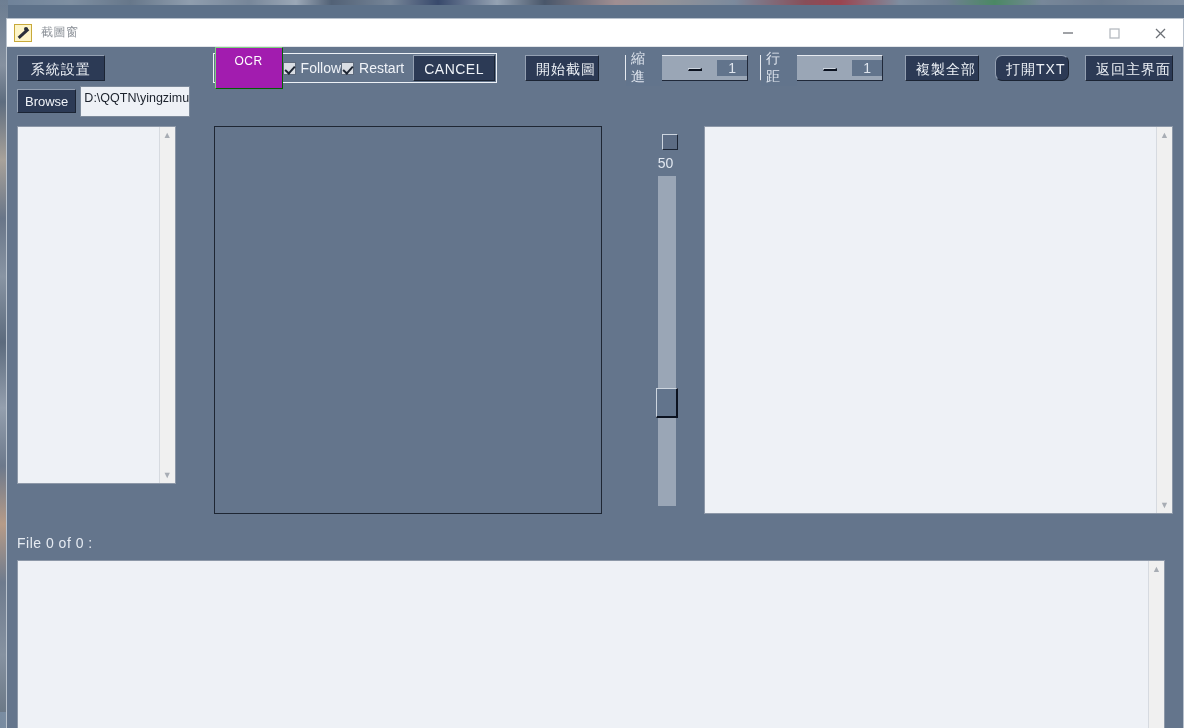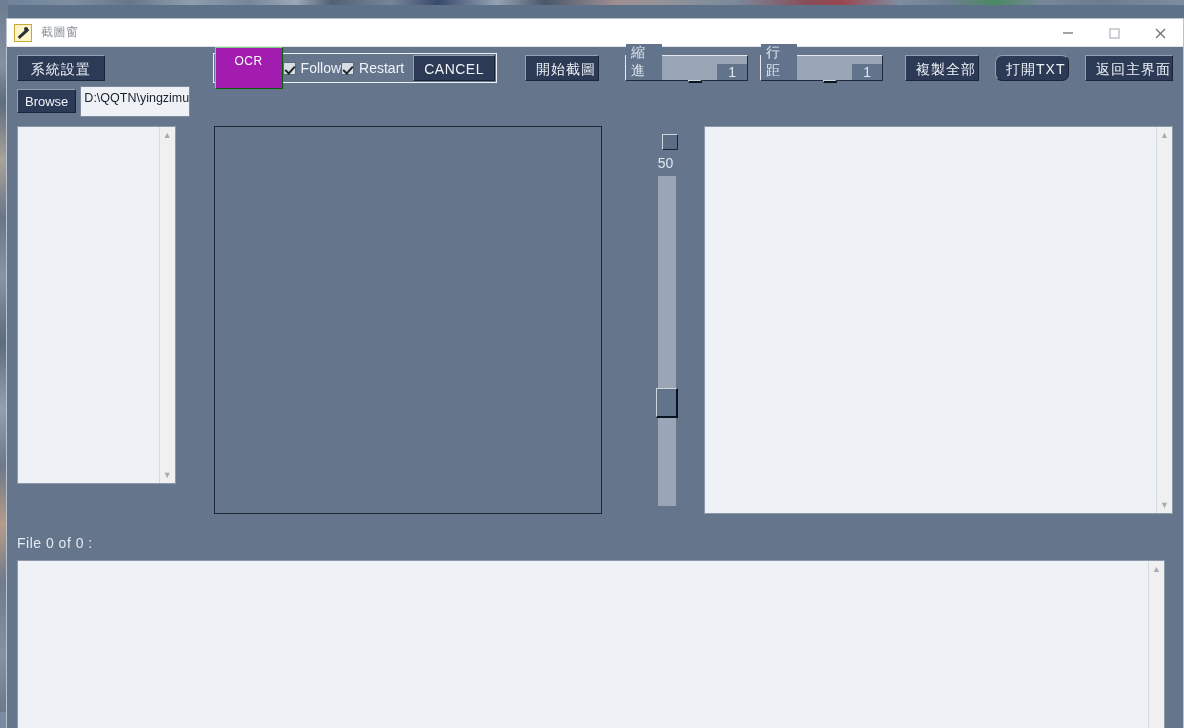--- a/index.html
+++ b/index.html
@@ -201,21 +201,21 @@
     border-left: 1px solid #94a0b2;
     border-right: 1px solid #1b2434;
     border-bottom: 1px solid #1b2434;
     box-sizing: border-box;
     letter-spacing: .5px;
   }
 
   
   .slider {
     display: flex;
-    align-items: flex-end;
+    align-items: center;
     height: 26px;
     background: #9aa6b6;
     border-top: 1px solid #e6eaf0;
     border-left: 1px solid #e6eaf0;
     border-right: 1px solid #20293a;
     border-bottom: 1px solid #20293a;
     box-sizing: border-box;
   }
   .slider-label {
     background: #62748c;

